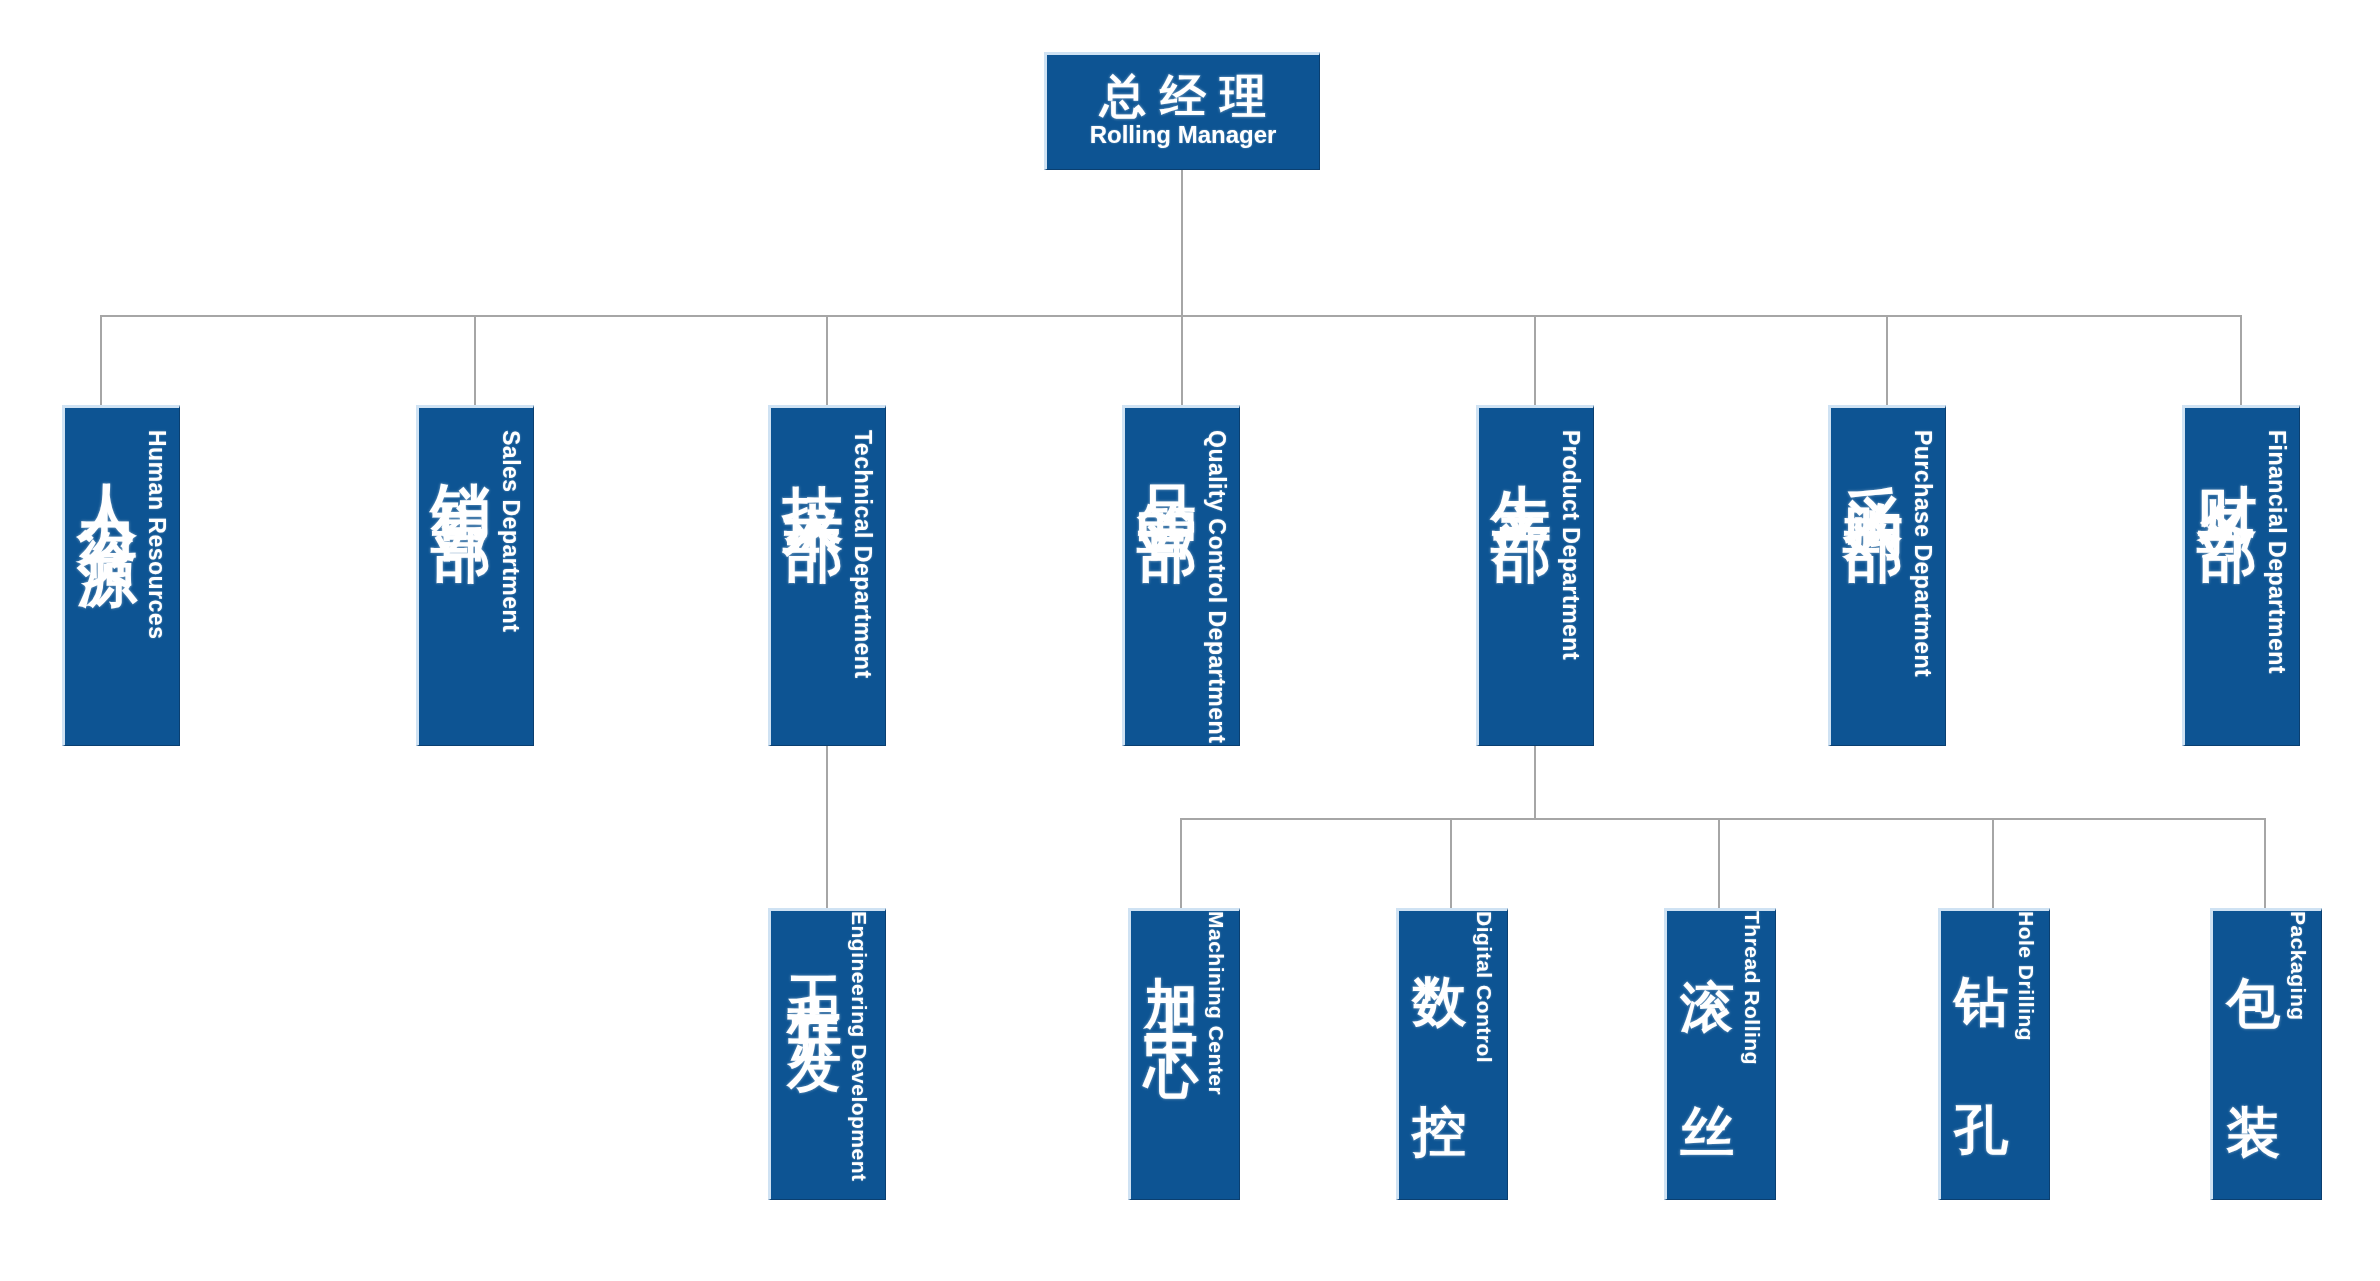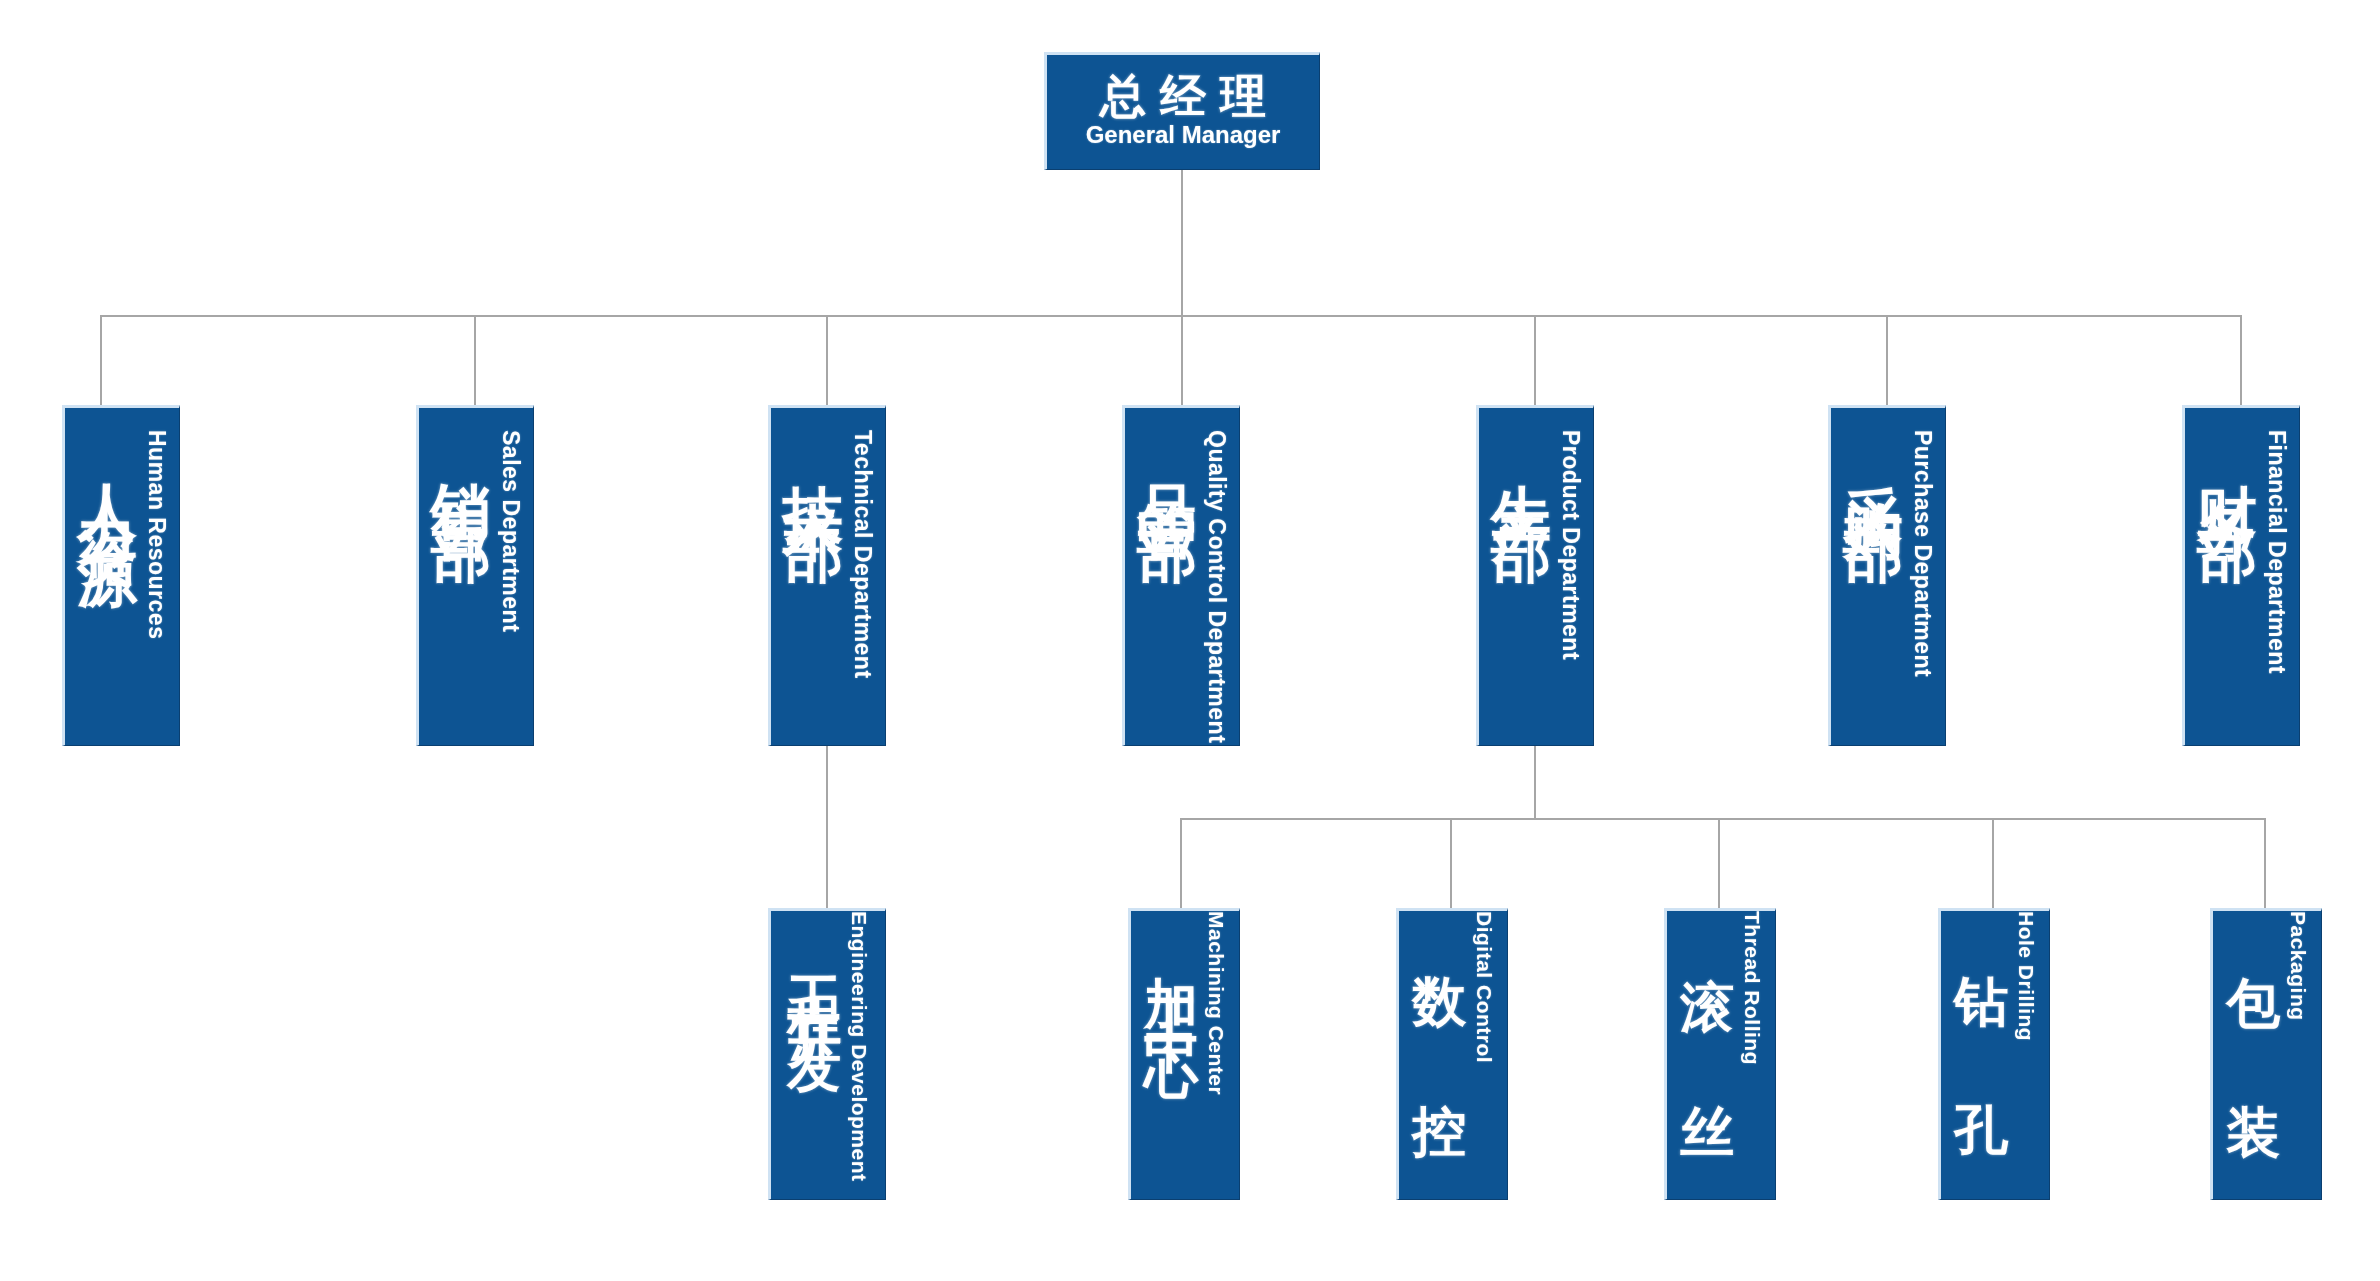--- a/index.html
+++ b/index.html
@@ -75,21 +75,21 @@
   .spread .vtext{letter-spacing:128px;}
   .spread4 .vtext{letter-spacing:22px;}
 </style>
 </head>
 <body>
 
 <div id="stage">
 
   <div class="node root" style="left:1044px;top:52px;width:276px;height:118px;">
     <div class="cn-h">总经理</div>
-    <div class="en-h">General Manager</div>
+    <div class="en-h">Rolling Manager</div>
   </div>
 
   <div class="ln v" style="left:1181px;top:170px;width:2px;height:146px;"></div>
 
   <div class="ln h" style="left:100px;top:315px;width:2142px;height:2px;"></div>
 
   <div class="ln v" style="left:100px;top:315px;height:92px;"></div>
   <div class="ln v" style="left:474px;top:315px;height:92px;"></div>
   <div class="ln v" style="left:826px;top:315px;height:92px;"></div>
   <div class="ln v" style="left:1181px;top:315px;height:92px;"></div>

